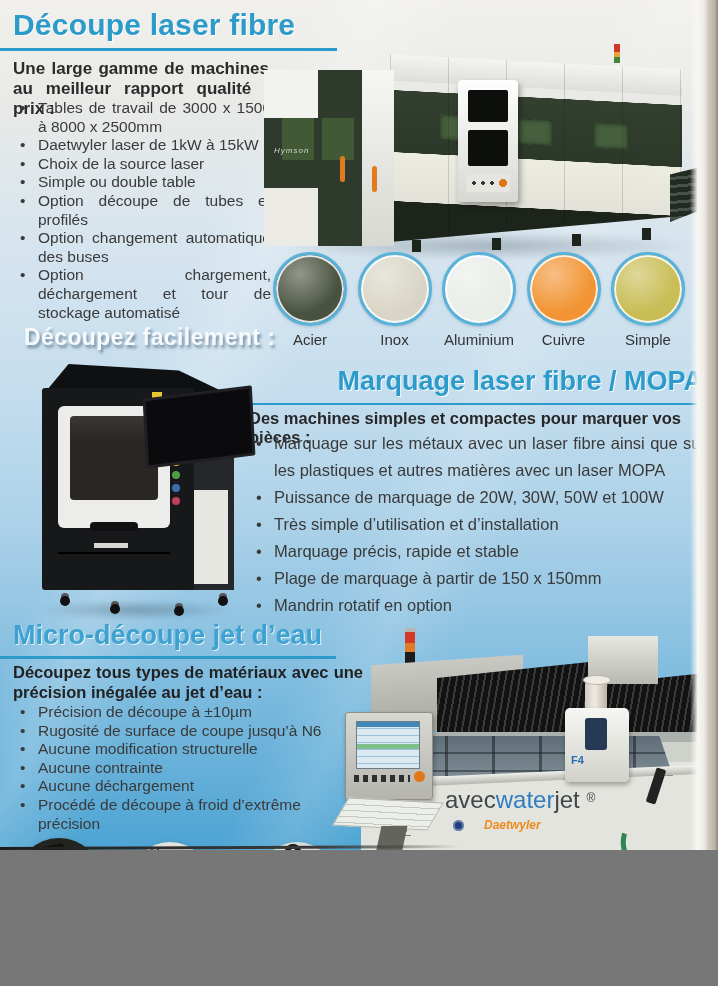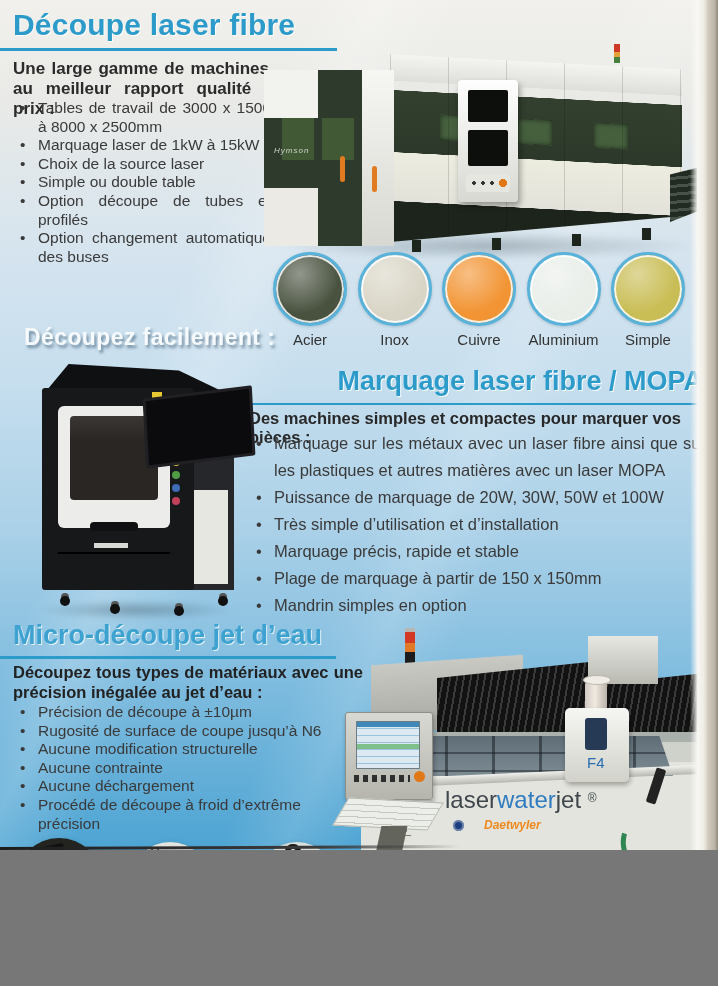--- a/index.html
+++ b/index.html
@@ -106,21 +106,21 @@
   .m3-bellows{position:absolute;background:repeating-linear-gradient(100deg,#121212 0 5px,#3a3a3a 5px 7px);transform:skewY(-6deg);}
   .m3-bellows.l{left:104px;top:50px;width:152px;height:74px;}
   .m3-bellows.r{left:268px;top:58px;width:114px;height:80px;}
   .m3-topbox{position:absolute;left:255px;top:16px;width:70px;height:48px;background:linear-gradient(#e7e7e2,#b9b9b2);}
   .m3-cyl{position:absolute;left:252px;top:60px;width:22px;height:32px;border-radius:5px;
       background:linear-gradient(90deg,#cfc9c2,#f0eae1 45%,#b9b2a8);}
   .m3-cyl::before{content:"";position:absolute;left:-2px;top:-5px;width:26px;height:8px;border-radius:50%;background:#efece6;border:1px solid #b9b4ab;}
   .m3-head{position:absolute;left:232px;top:88px;width:64px;height:74px;border-radius:5px;
       background:linear-gradient(#f6f6f3,#d2d2cb);box-shadow:1px 3px 5px rgba(0,0,0,.3);}
   .m3-head::before{content:"";position:absolute;left:20px;top:10px;width:22px;height:32px;background:#273a55;border-radius:3px;}
-  .m3-f4{position:absolute;left:22px;top:46px;font-size:15px;font-weight:400;color:#2a6db3;}
+  .m3-f4{position:absolute;left:6px;top:46px;font-size:11px;font-weight:700;color:#2a6db3;}
   .m3-body{position:absolute;left:28px;top:112px;width:354px;height:124px;border-radius:4px;
       background:linear-gradient(180deg,#aab0ac 0 10px,#cfd2ca 10px 30px,#e3e4dd 30px);}
   .m3-water{position:absolute;left:68px;top:116px;width:272px;height:40px;
       clip-path:polygon(5% 0,95% 0,100% 100%,0 100%);
       background:linear-gradient(#5f6d77,#7d8b93);}
   .m3-water::after{content:"";position:absolute;inset:0;
       background:repeating-linear-gradient(90deg,transparent 0 44px,rgba(20,25,30,.5) 44px 47px),
                  repeating-linear-gradient(180deg,transparent 0 16px,rgba(20,25,30,.45) 16px 18px);}
   .m3-rail{position:absolute;left:36px;top:152px;width:340px;height:9px;transform:skewY(-2.5deg);
       background:linear-gradient(#f0f0ec,#b4b7af);}
@@ -197,25 +197,26 @@
 <div class="page">
   <div class="streaks"></div>
 
   <div class="h1">Découpe laser fibre</div>
   <div class="rule1"></div>
   <p class="intro1">Une large gamme de machines au meilleur rapport qualité / prix :</p>
 
   <ul class="blist bullets1">
 
   <li>Tables de travail de 3000 x 1500 à 8000 x 2500mm</li>
-      <li>Marquage laser de 1kW à 15kW</li>
+      <li>Daetwyler laser de 1kW à 15kW</li>
       <li>Choix de la source laser</li>
       <li>Simple ou double table</li>
       <li>Option découpe de tubes et profilés</li>
       <li>Option changement automatique des buses</li>
+      <li>Option chargement, déchargement et tour de stockage automatisé</li>
     </ul>
 
   <div class="machine1">
     <div class="m1-shadow"></div>
     <div class="m1-side">
       <div class="m1w a"></div>
       <div class="m1w b"></div>
       <div class="m1w c"></div>
     </div>
     <div class="m1-conveyor"></div>
@@ -247,46 +248,46 @@
         <span class="mat-circle" style="background-color: rgb(73, 82, 63);"></span>
         <span class="mat-label">Acier</span>
       </div>
 
       <div class="mat">
         <span class="mat-circle" style="background-color: rgb(217, 213, 198);"></span>
         <span class="mat-label">Inox</span>
       </div>
 
       <div class="mat">
+        <span class="mat-circle" style="background-color: rgb(233, 238, 233);"></span>
+        <span class="mat-label">Aluminium</span>
+      </div>
+
+      <div class="mat">
         <span class="mat-circle" style="background-color: rgb(242, 148, 51);"></span>
         <span class="mat-label">Cuivre</span>
-      </div>
-
-      <div class="mat">
-        <span class="mat-circle" style="background-color: rgb(233, 238, 233);"></span>
-        <span class="mat-label">Aluminium</span>
       </div>
 
       <div class="mat">
         <span class="mat-circle" style="background-color: rgb(201, 189, 85);"></span>
         <span class="mat-label">Simple</span>
       </div>
     </div>
 
   <div class="h2m">Marquage laser fibre / MOPA</div>
   <div class="rule2"></div>
   <p class="intro2">Des machines simples et compactes pour marquer vos pièces :</p>
   <ul class="blist bullets2">
 
   <li>Marquage sur les métaux avec un laser fibre ainsi que sur les plastiques et autres matières avec un laser MOPA</li>
       <li>Puissance de marquage de 20W, 30W, 50W et 100W</li>
       <li>Très simple d’utilisation et d’installation</li>
       <li>Marquage précis, rapide et stable</li>
       <li>Plage de marquage à partir de 150 x 150mm</li>
-      <li>Mandrin simples en option</li>
+      <li>Mandrin rotatif en option</li>
     </ul>
 
   <div class="machine2">
     <div class="m2-shadow"></div>
     <div class="m2-roof"></div>
     <div class="m2-right"></div>
     <div class="m2-rightwhite"></div>
     <div class="m2-body"></div>
     <div class="m2-door"></div>
     <div class="m2-handle"></div>
@@ -326,21 +327,21 @@
     <div class="m3-bellows r"></div>
     <div class="m3-topbox"></div>
     <div class="m3-body"></div>
     <div class="m3-water"></div>
     <div class="m3-rail"></div>
     <div class="m3-cyl"></div>
     <div class="m3-head">
       <span class="m3-f4">F4</span>
     </div>
     <div class="m3-brand">
-      <span>laser</span><span class="w">water</span><span>jet</span> <span class="reg">®</span>
+      <span>avec</span><span class="w">water</span><span>jet</span> <span class="reg">®</span>
     </div>
     <div class="m3-makerrow">
       <span class="m3-makerdot"></span>
       <span class="m3-maker">Daetwyler</span>
     </div>
     <div class="m3-awj">AWJ</div>
     <div class="m3-panel">
       <div class="m3-screen"></div>
       <div class="m3-btns"></div>
       <div class="m3-obtn"></div>

